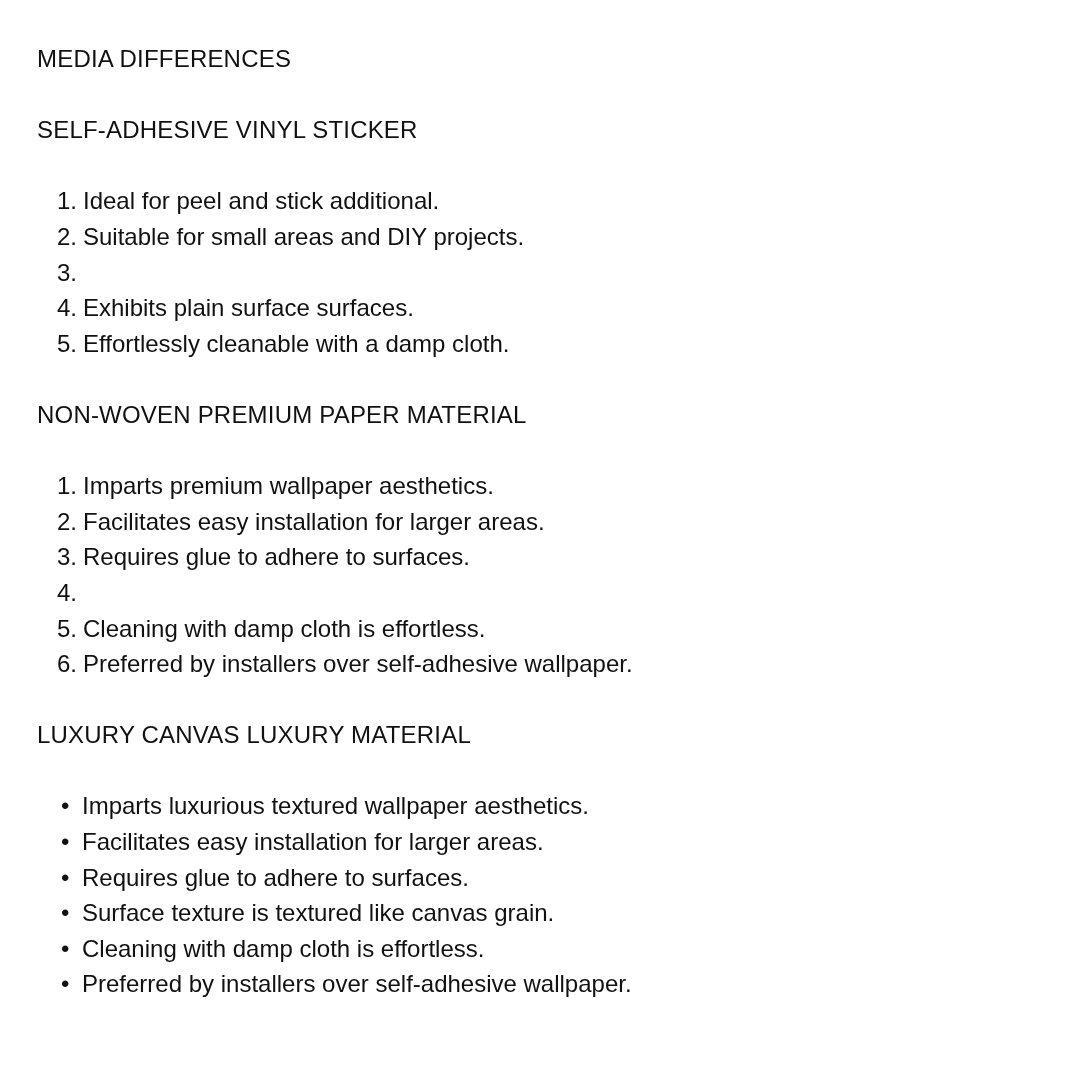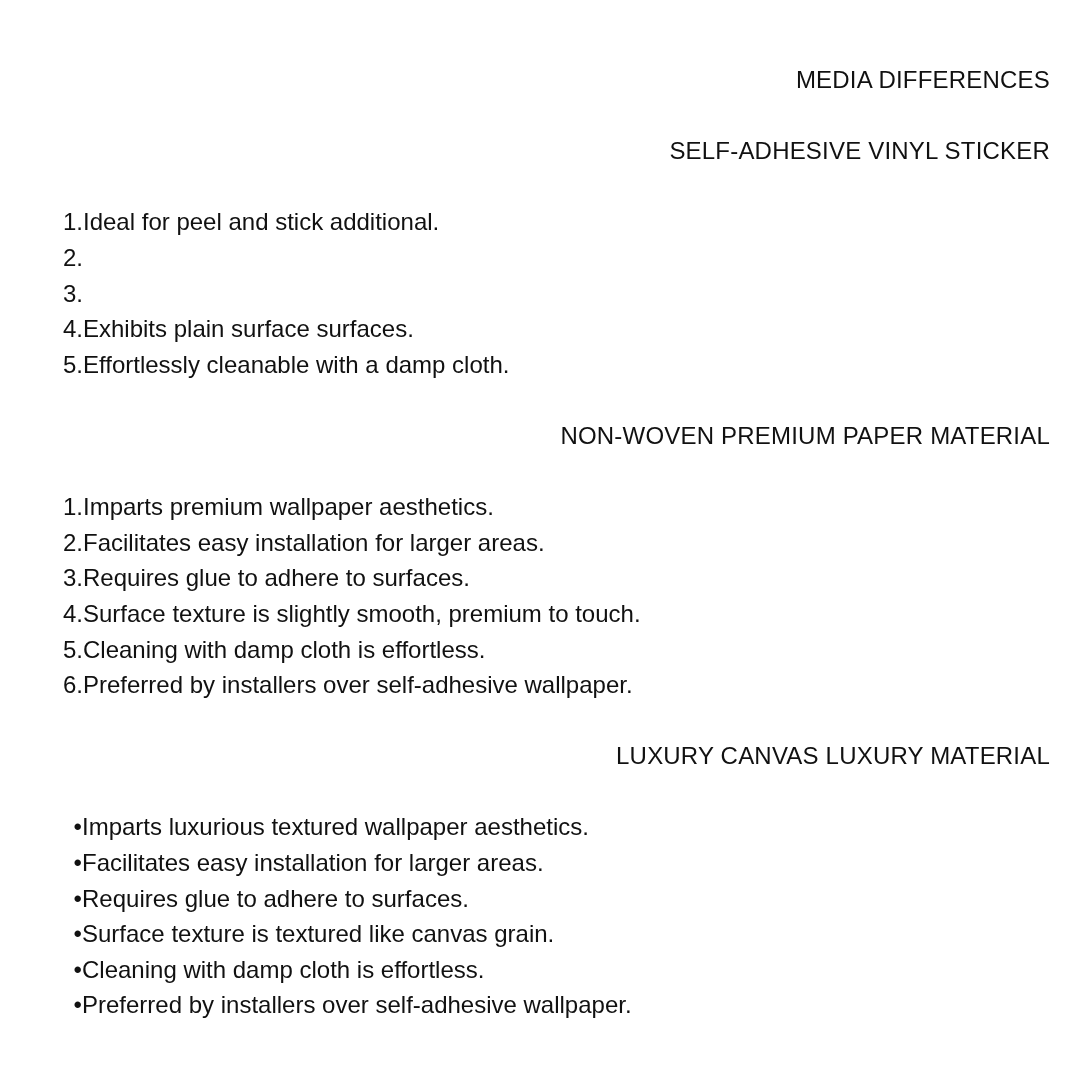--- a/index.html
+++ b/index.html
@@ -11,22 +11,21 @@
     width: 1080px;
     height: 1080px;
     overflow: hidden;
     font-family: "Liberation Sans", sans-serif;
     font-size: 24px;
     line-height: 35.6px;
     color: #111111;
     -webkit-font-smoothing: antialiased;
   }
   main.doc {
-    padding: 62px 30px 0 37px;
-    text-align: right;
+    padding: 41px 30px 0 37px;
   }
   h1.doc-title,
   h2.section-heading {
     font-size: 24px;
     font-weight: 400;
     margin: 0 0 35.6px 0;
     padding: 0;
     letter-spacing: 0.2px;
   }
   .list {
@@ -55,20 +54,21 @@
 
   <section>
     <h2 class="section-heading">SELF-ADHESIVE VINYL STICKER</h2>
     <div class="list">
         <div class="li">
           <span class="num">1.</span>
           <span>Ideal for peel and stick additional.</span>
         </div>
         <div class="li">
           <span class="num">2.</span>
+          <span>Suitable for small areas and DIY projects.</span>
         </div>
         <div class="li">
           <span class="num">3.</span>
         </div>
         <div class="li">
           <span class="num">4.</span>
           <span>Exhibits plain surface surfaces.</span>
         </div>
         <div class="li">
           <span class="num">5.</span>
@@ -87,21 +87,20 @@
         <div class="li">
           <span class="num">2.</span>
           <span>Facilitates easy installation for larger areas.</span>
         </div>
         <div class="li">
           <span class="num">3.</span>
           <span>Requires glue to adhere to surfaces.</span>
         </div>
         <div class="li">
           <span class="num">4.</span>
-          <span>Surface texture is slightly smooth, premium to touch.</span>
         </div>
         <div class="li">
           <span class="num">5.</span>
           <span>Cleaning with damp cloth is effortless.</span>
         </div>
         <div class="li">
           <span class="num">6.</span>
           <span>Preferred by installers over self-adhesive wallpaper.</span>
         </div>
       </div>

